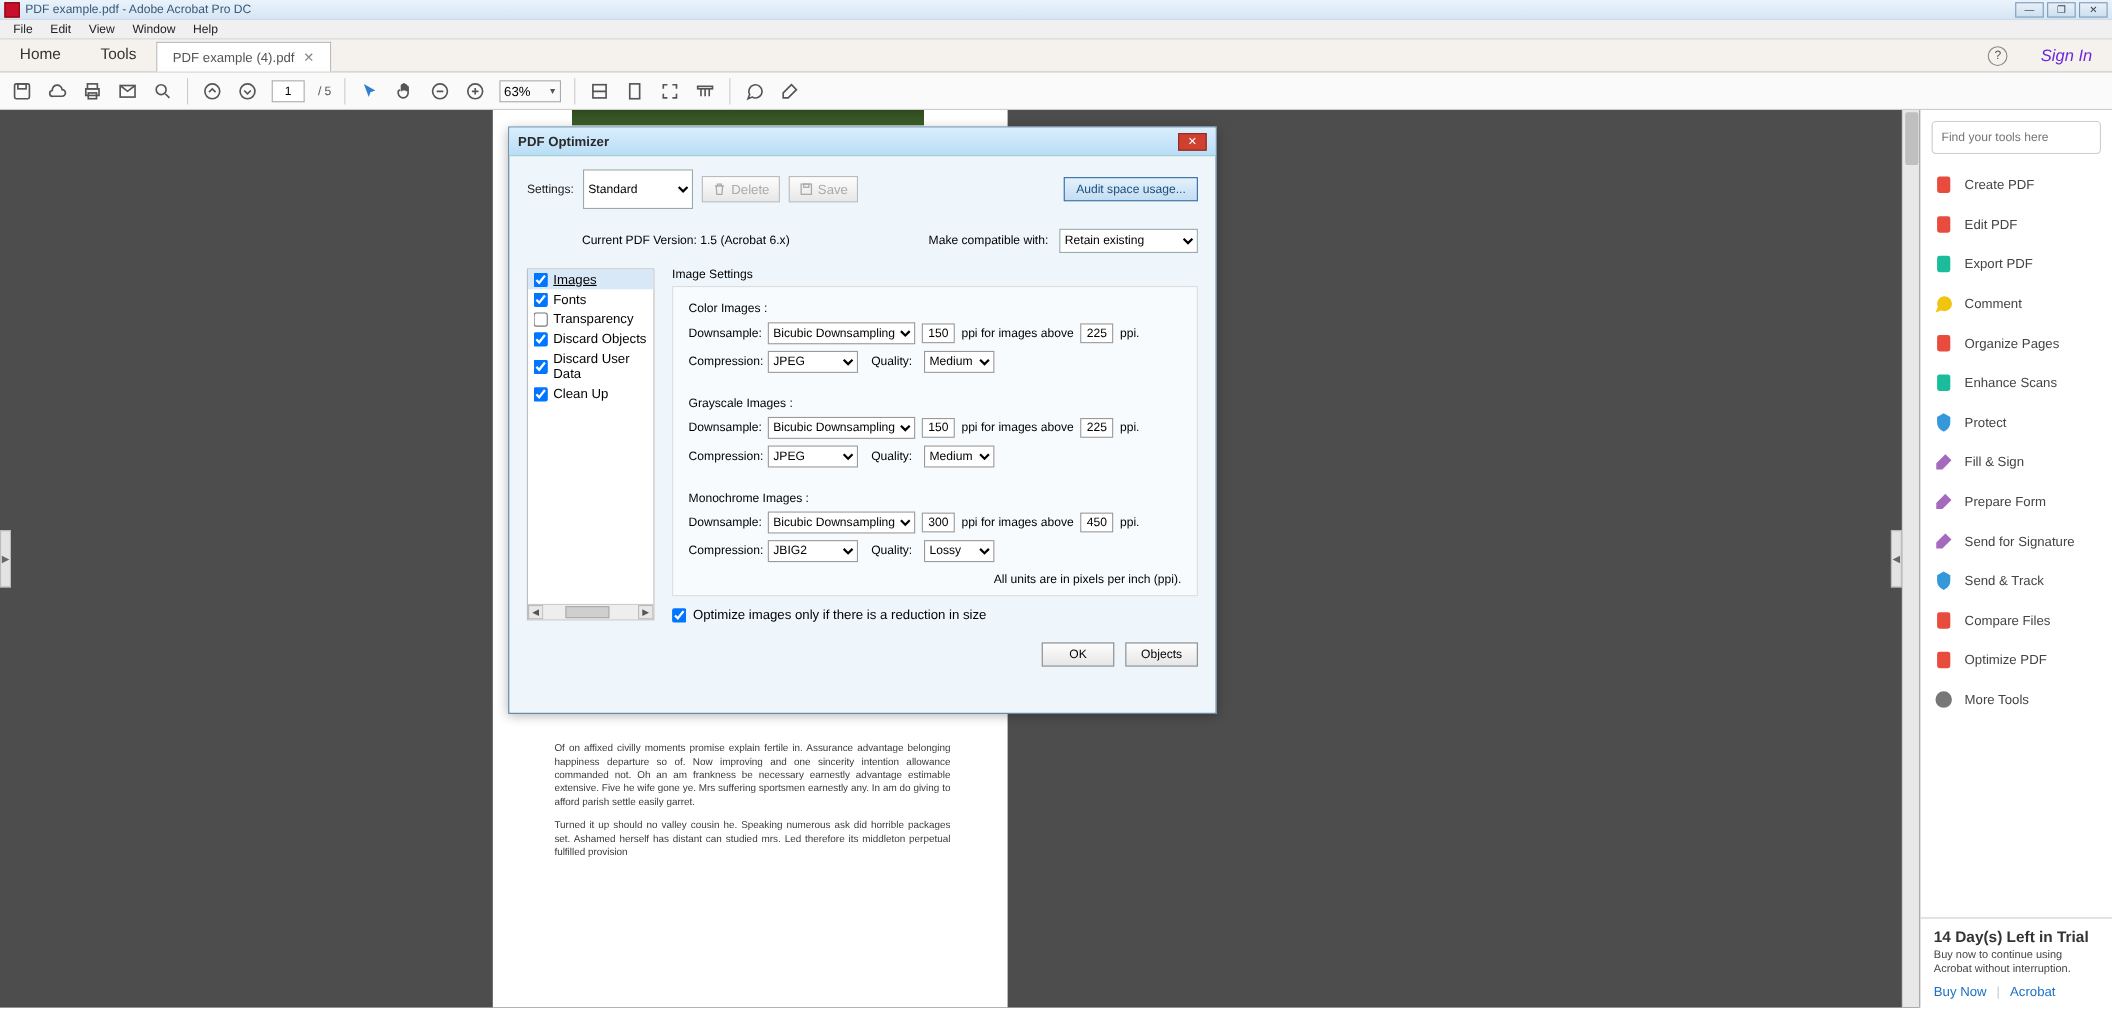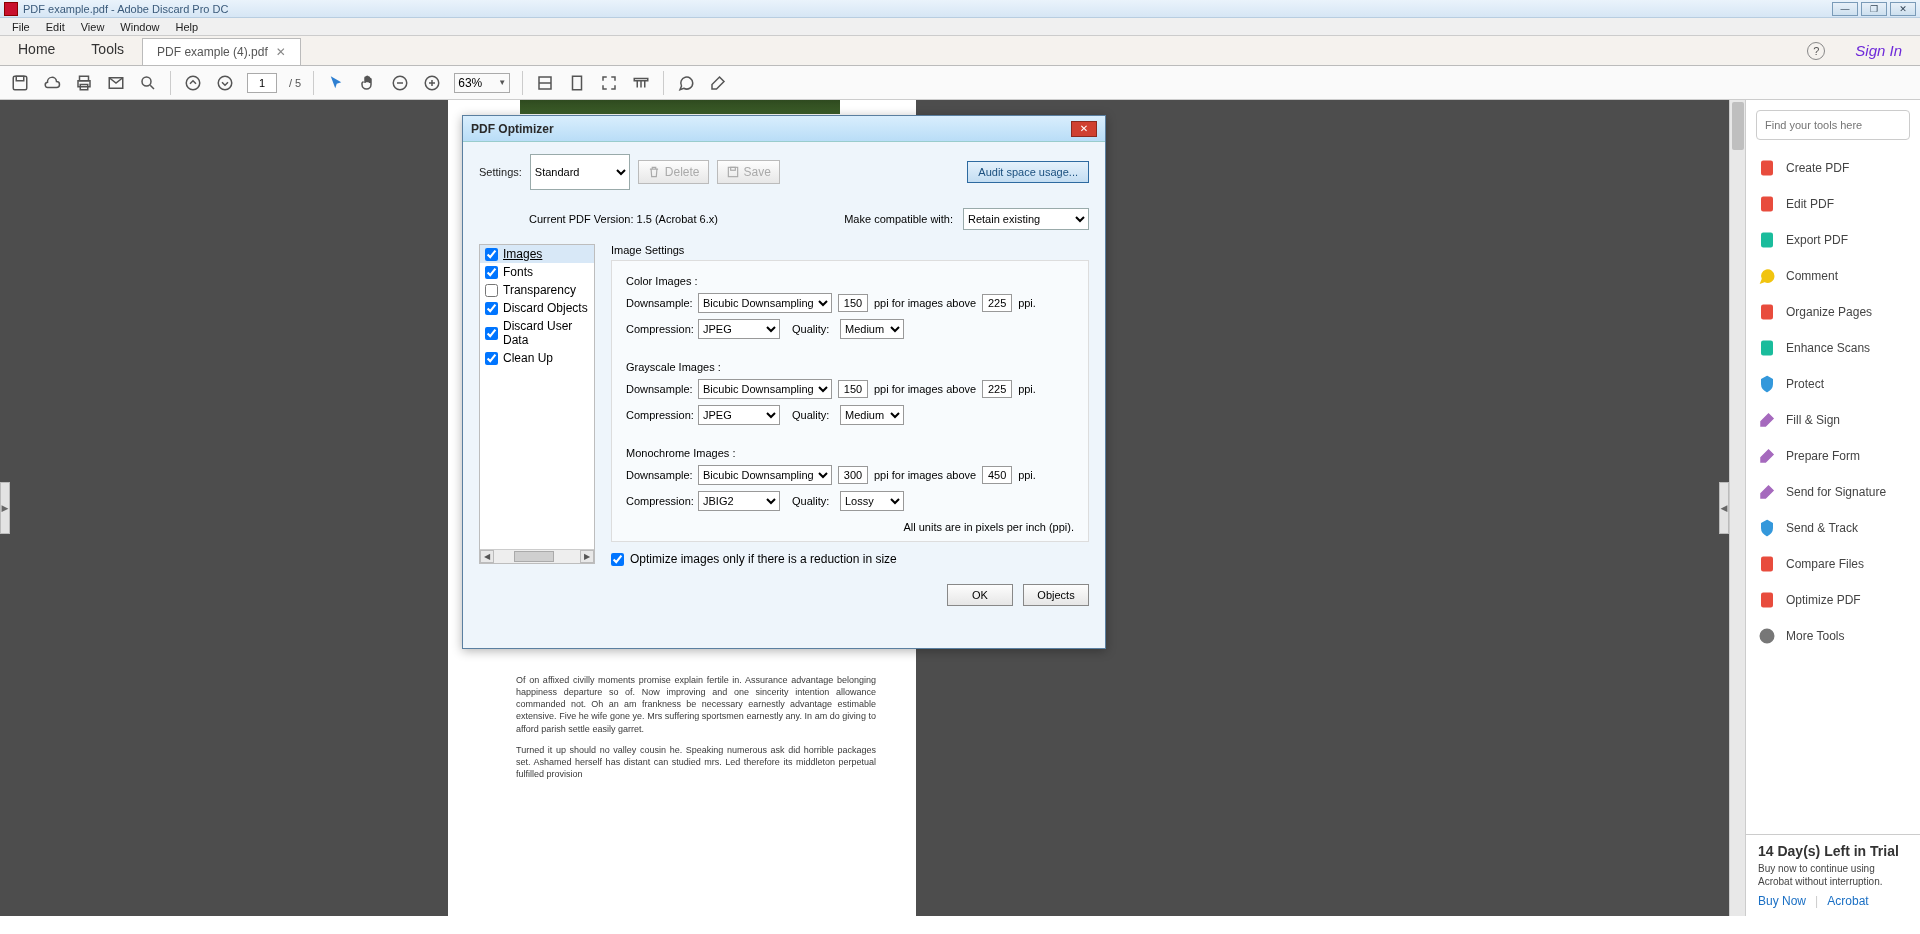--- a/index.html
+++ b/index.html
@@ -34,21 +34,21 @@
 .toolbar .zoom-select { width:56px; height:20px; border:1px solid #aaa; font-size:11px; padding:0 3px; display:flex; align-items:center; justify-content:space-between; cursor:pointer;}
 .toolbar .zoom-select .arr { font-size:8px; color:#555;}
 
 
 .main { height: 816px; display: flex; position: relative; }
 .doc-area { flex:1; background:#4d4d4d; position:relative; overflow:hidden; }
 .doc-area .vscroll { position:absolute; right:0; top:0; width:16px; height:100%; background:#e8e8e8; border-left:1px solid #ccc; }
 .doc-area .vscroll .thumb { position:absolute; top:2px; left:2px; width:12px; height:48px; background:#bfbfbf; border-radius:2px; }
 .page-bg { position:absolute; left:448px; top:0; width:468px; height:100%; background:#fff; }
 .page-img { position:absolute; top:0; left:72px; width:320px; height:14px; background:linear-gradient(to bottom,#2e4a1f,#3d5f29); }
-.page-text { position:absolute; left:68px; width:360px; color:#3a3a3a; font-size:9px; line-height:1.35; text-align:justify; }
+.page-text { position:absolute; left:56px; width:360px; color:#3a3a3a; font-size:9px; line-height:1.35; text-align:justify; }
 .pt1 { top:574px; }
 .pt2 { top:644px; }
 
 
 .left-handle { position:absolute; left:0; top:50%; transform:translateY(-50%); width:10px; height:52px; background:#e3e3e3; border:1px solid #bbb; cursor:pointer; display:flex; align-items:center; justify-content:center; color:#666; font-size:9px;}
 .right-handle { position:absolute; right:0; top:50%; transform:translateY(-50%); width:10px; height:52px; background:#e3e3e3; border:1px solid #bbb; cursor:pointer; display:flex; align-items:center; justify-content:center; color:#666; font-size:9px;}
 
 
 .rpanel { width:175px; background:#fff; border-left:1px solid #ccc; display:flex; flex-direction:column; }
 .rpanel .search { margin:10px; border:1px solid #ccc; border-radius:4px; height:30px; display:flex; align-items:center; padding:0 8px; }
@@ -121,21 +121,21 @@
 .dlg-buttons { display:flex; justify-content:flex-end; gap:10px; margin-top:18px;}
 .dlg-btn { width:66px; height:22px; border:1px solid #888; background:linear-gradient(to bottom,#fdfdfd,#e6e6e6); font-size:11px; cursor:pointer; display:flex; align-items:center; justify-content:center;}
 
 svg { display:block; }
 </style>
 </head>
 <body>
 
 <div class="titlebar">
   <div class="app-icon"></div>
-  <span class="title-text">PDF example.pdf - Adobe Discard Pro DC</span>
+  <span class="title-text">PDF example.pdf - Adobe Acrobat Pro DC</span>
   <div class="win-btns">
     <div class="win-btn">—</div>
     <div class="win-btn">❐</div>
     <div class="win-btn">✕</div>
   </div>
 </div>
 
 <div class="menubar">
   <span>File</span>
   <span>Edit</span>

